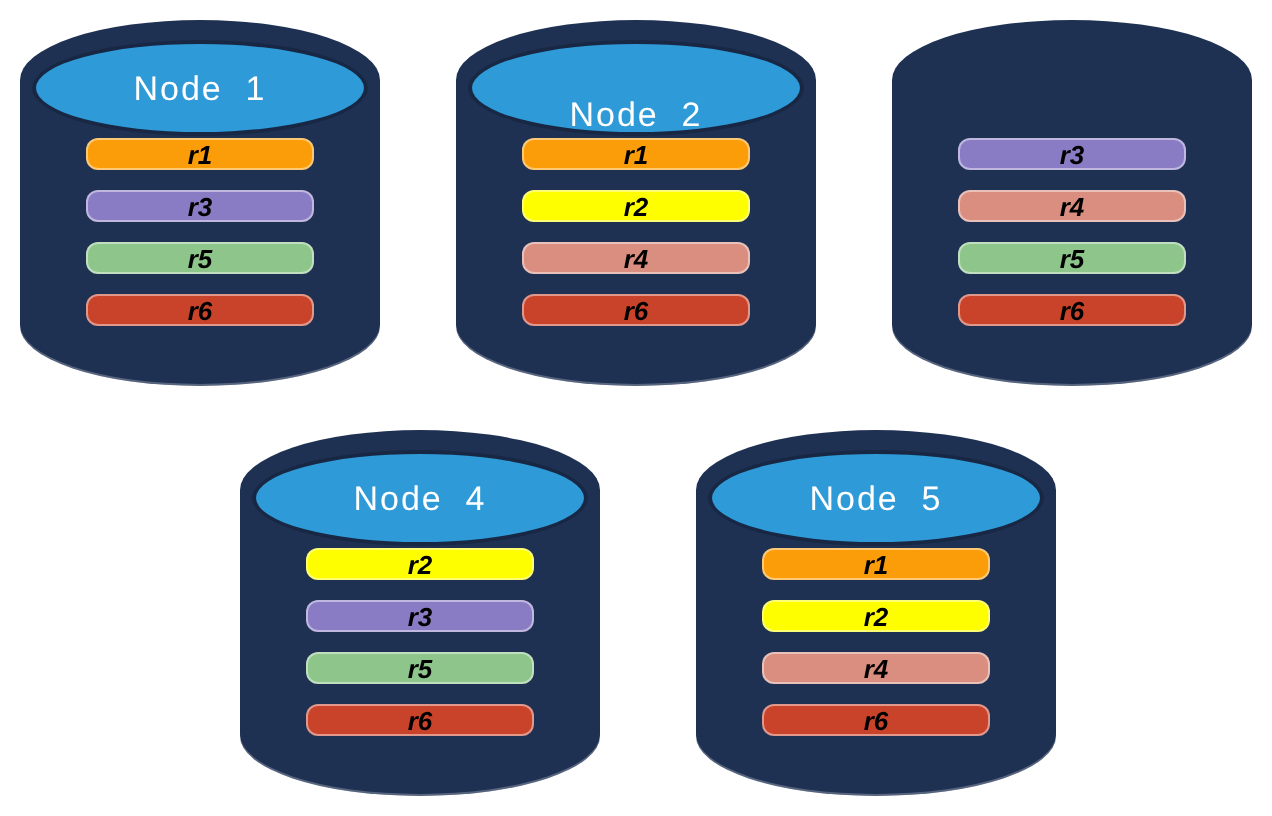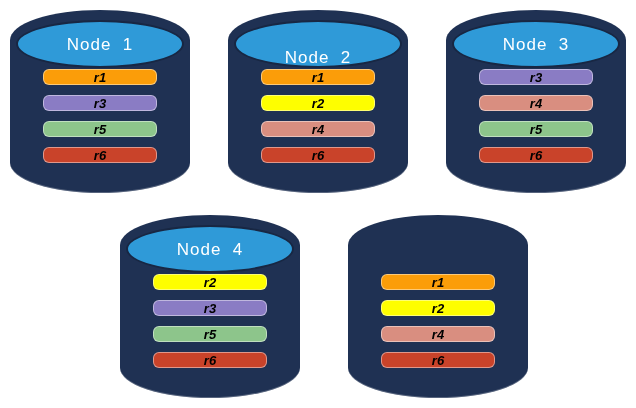--- a/index.html
+++ b/index.html
@@ -99,23 +99,20 @@
     <div class="bars">
         <div class="bar" style="background: rgb(251, 157, 9); color: rgb(0, 0, 0);">r1</div>
         <div class="bar" style="background: rgb(254, 254, 0); color: rgb(0, 0, 0);">r2</div>
         <div class="bar" style="background: rgb(217, 142, 128); color: rgb(0, 0, 0);">r4</div>
         <div class="bar" style="background: rgb(201, 67, 42); color: rgb(0, 0, 0);">r6</div>
       </div>
   </div>
 
   <div class="node pos-2">
     <div class="cyl-body"></div>
-    <div class="cyl-top">
-      <div class="node-title" style="color: rgb(255, 255, 255);">Node  3</div>
-    </div>
     <div class="bars">
         <div class="bar" style="background: rgb(138, 124, 196); color: rgb(0, 0, 0);">r3</div>
         <div class="bar" style="background: rgb(217, 142, 128); color: rgb(0, 0, 0);">r4</div>
         <div class="bar" style="background: rgb(141, 197, 139); color: rgb(0, 0, 0);">r5</div>
         <div class="bar" style="background: rgb(201, 67, 42); color: rgb(0, 0, 0);">r6</div>
       </div>
   </div>
 
   <div class="node pos-3">
     <div class="cyl-body"></div>
@@ -125,20 +122,23 @@
     <div class="bars">
         <div class="bar" style="background: rgb(254, 254, 0); color: rgb(0, 0, 0);">r2</div>
         <div class="bar" style="background: rgb(138, 124, 196); color: rgb(0, 0, 0);">r3</div>
         <div class="bar" style="background: rgb(141, 197, 139); color: rgb(0, 0, 0);">r5</div>
         <div class="bar" style="background: rgb(201, 67, 42); color: rgb(0, 0, 0);">r6</div>
       </div>
   </div>
 
   <div class="node pos-4">
     <div class="cyl-body"></div>
+    <div class="cyl-top">
+      <div class="node-title" style="color: rgb(255, 255, 255);">Node  5</div>
+    </div>
     <div class="bars">
         <div class="bar" style="background: rgb(251, 157, 9); color: rgb(0, 0, 0);">r1</div>
         <div class="bar" style="background: rgb(254, 254, 0); color: rgb(0, 0, 0);">r2</div>
         <div class="bar" style="background: rgb(217, 142, 128); color: rgb(0, 0, 0);">r4</div>
         <div class="bar" style="background: rgb(201, 67, 42); color: rgb(0, 0, 0);">r6</div>
       </div>
   </div>
 </div>
 
 </body></html>

